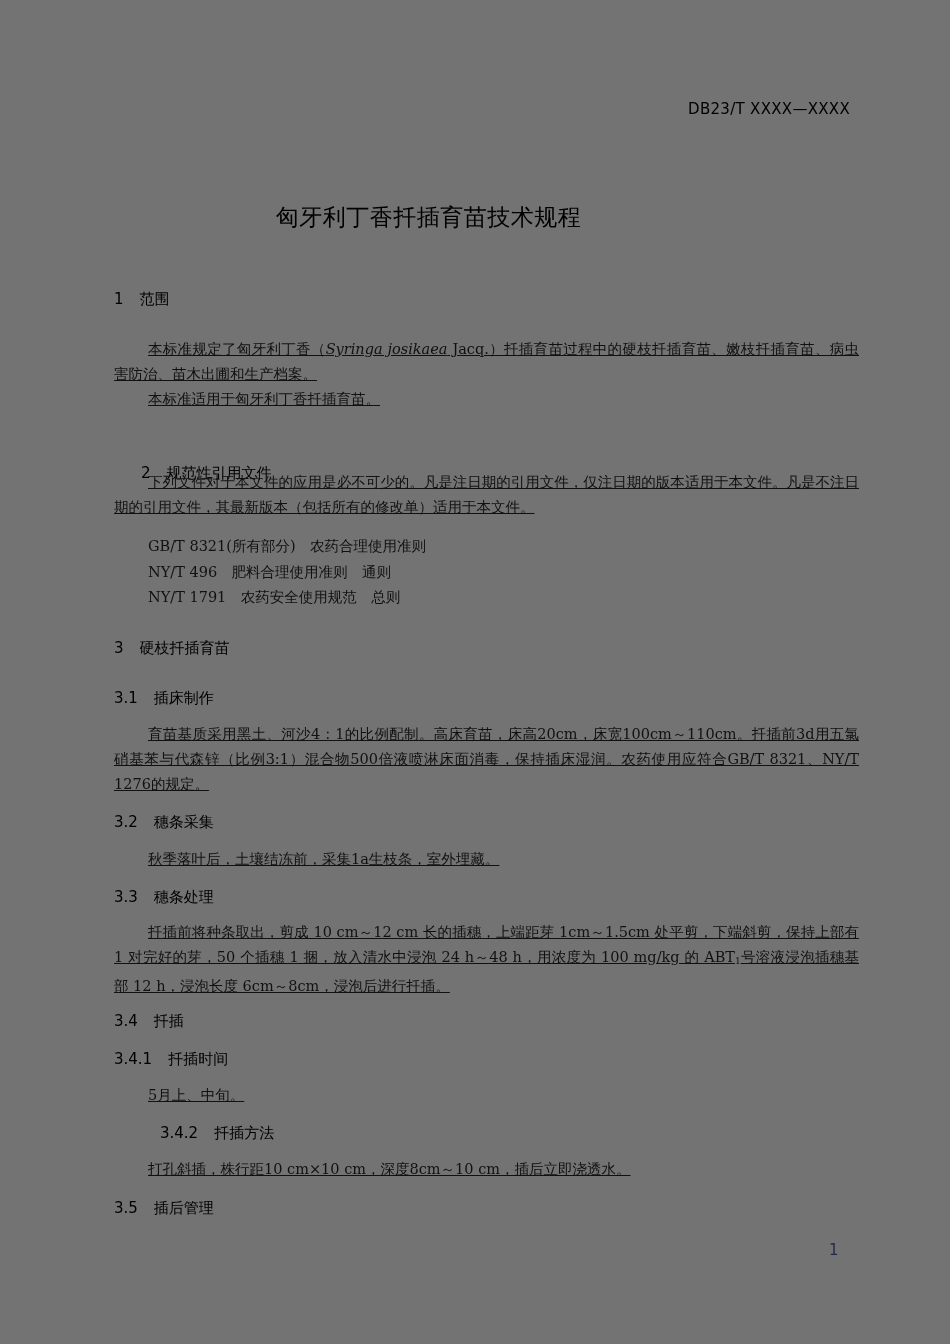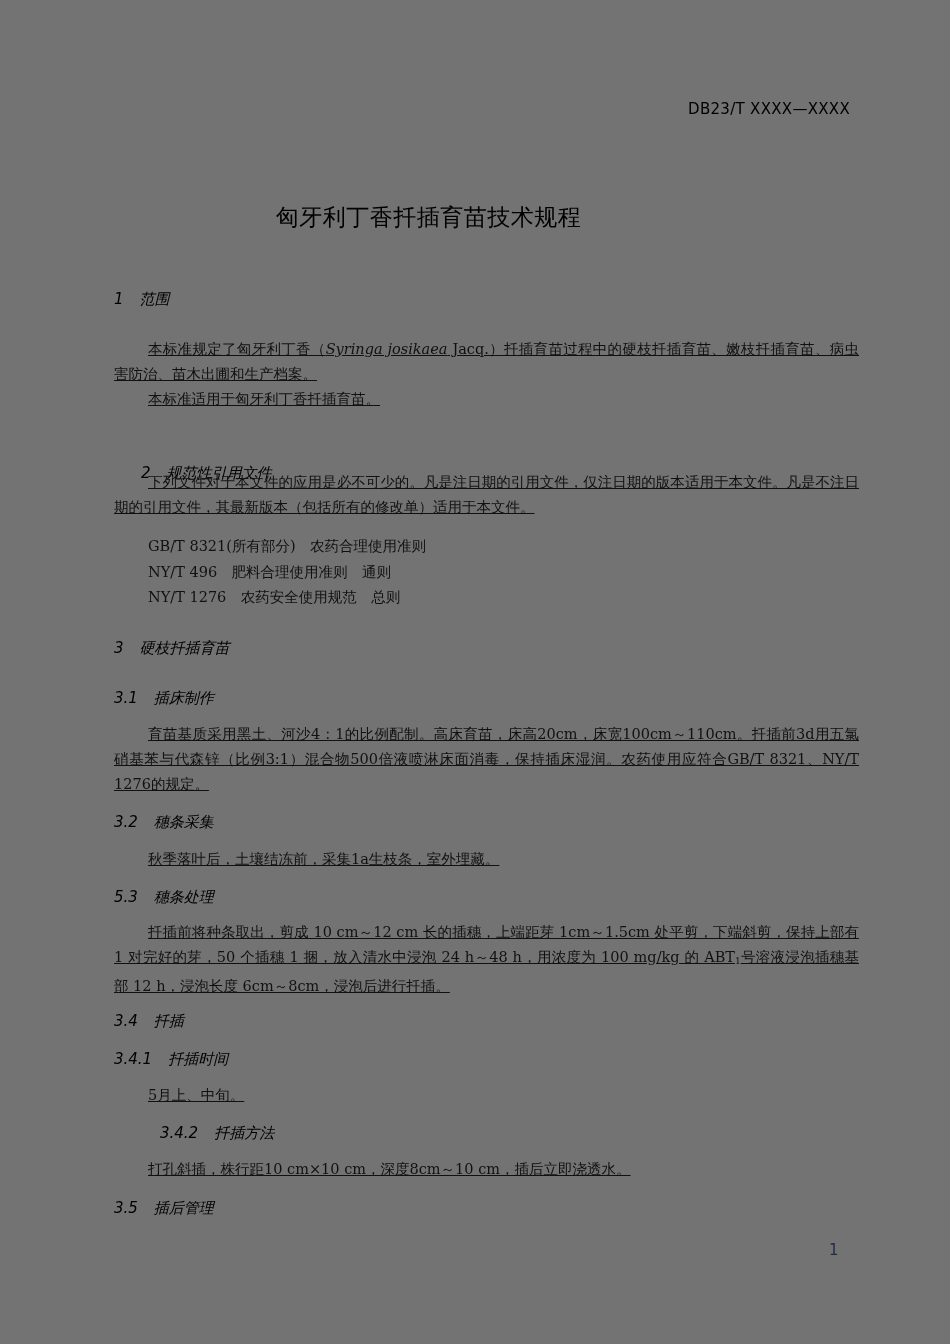--- a/index.html
+++ b/index.html
@@ -44,21 +44,20 @@
       padding-left: 22px;
       box-sizing: border-box;
     }
     .heading {
       position: absolute;
       left: 114px;
       font-family: "DejaVu Sans", "Liberation Sans", sans-serif;
       font-size: 15px;
       color: #000;
       white-space: nowrap;
-      font-style: italic;
     }
     .heading .num {
       display: inline-block;
     }
     .heading .sp { display: inline-block; width: 16px; }
     .para {
       position: absolute;
       left: 114px;
       width: 745px;
       font-size: 14.5px;
@@ -104,38 +103,38 @@
   <div class="para" style="top:387px;">本标准适用于匈牙利丁香扦插育苗。</div>
 
   <div class="heading" style="top:464px;margin-left:27px;">
     <span class="num">2</span><span class="sp"></span><span>规范性引用文件</span>
   </div>
 
   <div class="para" style="top:470px;">下列文件对于本文件的应用是必不可少的。凡是注日期的引用文件，仅注日期的版本适用于本文件。凡是不注日期的引用文件，其最新版本（包括所有的修改单）适用于本文件。</div>
 
   <div class="line" style="top:537px;">GB/T 8321(所有部分)　农药合理使用准则</div>
   <div class="line" style="top:563px;">NY/T 496　肥料合理使用准则　通则</div>
-  <div class="line" style="top:588px;">NY/T 1276　农药安全使用规范　总则</div>
+  <div class="line" style="top:588px;">NY/T 1791　农药安全使用规范　总则</div>
 
   <div class="heading" style="top:639px;">
     <span class="num">3</span><span class="sp"></span><span>硬枝扦插育苗</span>
   </div>
 
   <div class="heading" style="top:689px;">
     <span class="num">3.1</span><span class="sp"></span><span>插床制作</span>
   </div>
   <div class="para" style="top:722px;">育苗基质采用黑土、河沙4：1的比例配制。高床育苗，床高20cm，床宽100cm～110cm。扦插前3d用五氯硝基苯与代森锌（比例3:1）混合物500倍液喷淋床面消毒，保持插床湿润。农药使用应符合GB/T 8321、NY/T 1276的规定。</div>
 
   <div class="heading" style="top:813px;">
     <span class="num">3.2</span><span class="sp"></span><span>穗条采集</span>
   </div>
   <div class="para" style="top:847px;">秋季落叶后，土壤结冻前，采集1a生枝条，室外埋藏。</div>
 
   <div class="heading" style="top:888px;">
-    <span class="num">5.3</span><span class="sp"></span><span>穗条处理</span>
+    <span class="num">3.3</span><span class="sp"></span><span>穗条处理</span>
   </div>
   <div class="para" style="top:920px;"><span>扦插前将种条取出，剪成 10 cm～12 cm 长的插穗，上端距芽 1cm～1.5cm 处平剪，下端斜剪，保持上部有 1 对完好的芽，50 个插穗 1 捆，放入清水中浸泡 24 h～48 h，用浓度为 100 mg/kg 的 ABT</span><span class="sub">1</span><span>号溶液浸泡插穗基部 12 h，浸泡长度 6cm～8cm，浸泡后进行扦插。</span></div>
 
   <div class="heading" style="top:1012px;">
     <span class="num">3.4</span><span class="sp"></span><span>扦插</span>
   </div>
 
   <div class="heading" style="top:1050px;">
     <span class="num">3.4.1</span><span class="sp"></span><span>扦插时间</span>
   </div>

